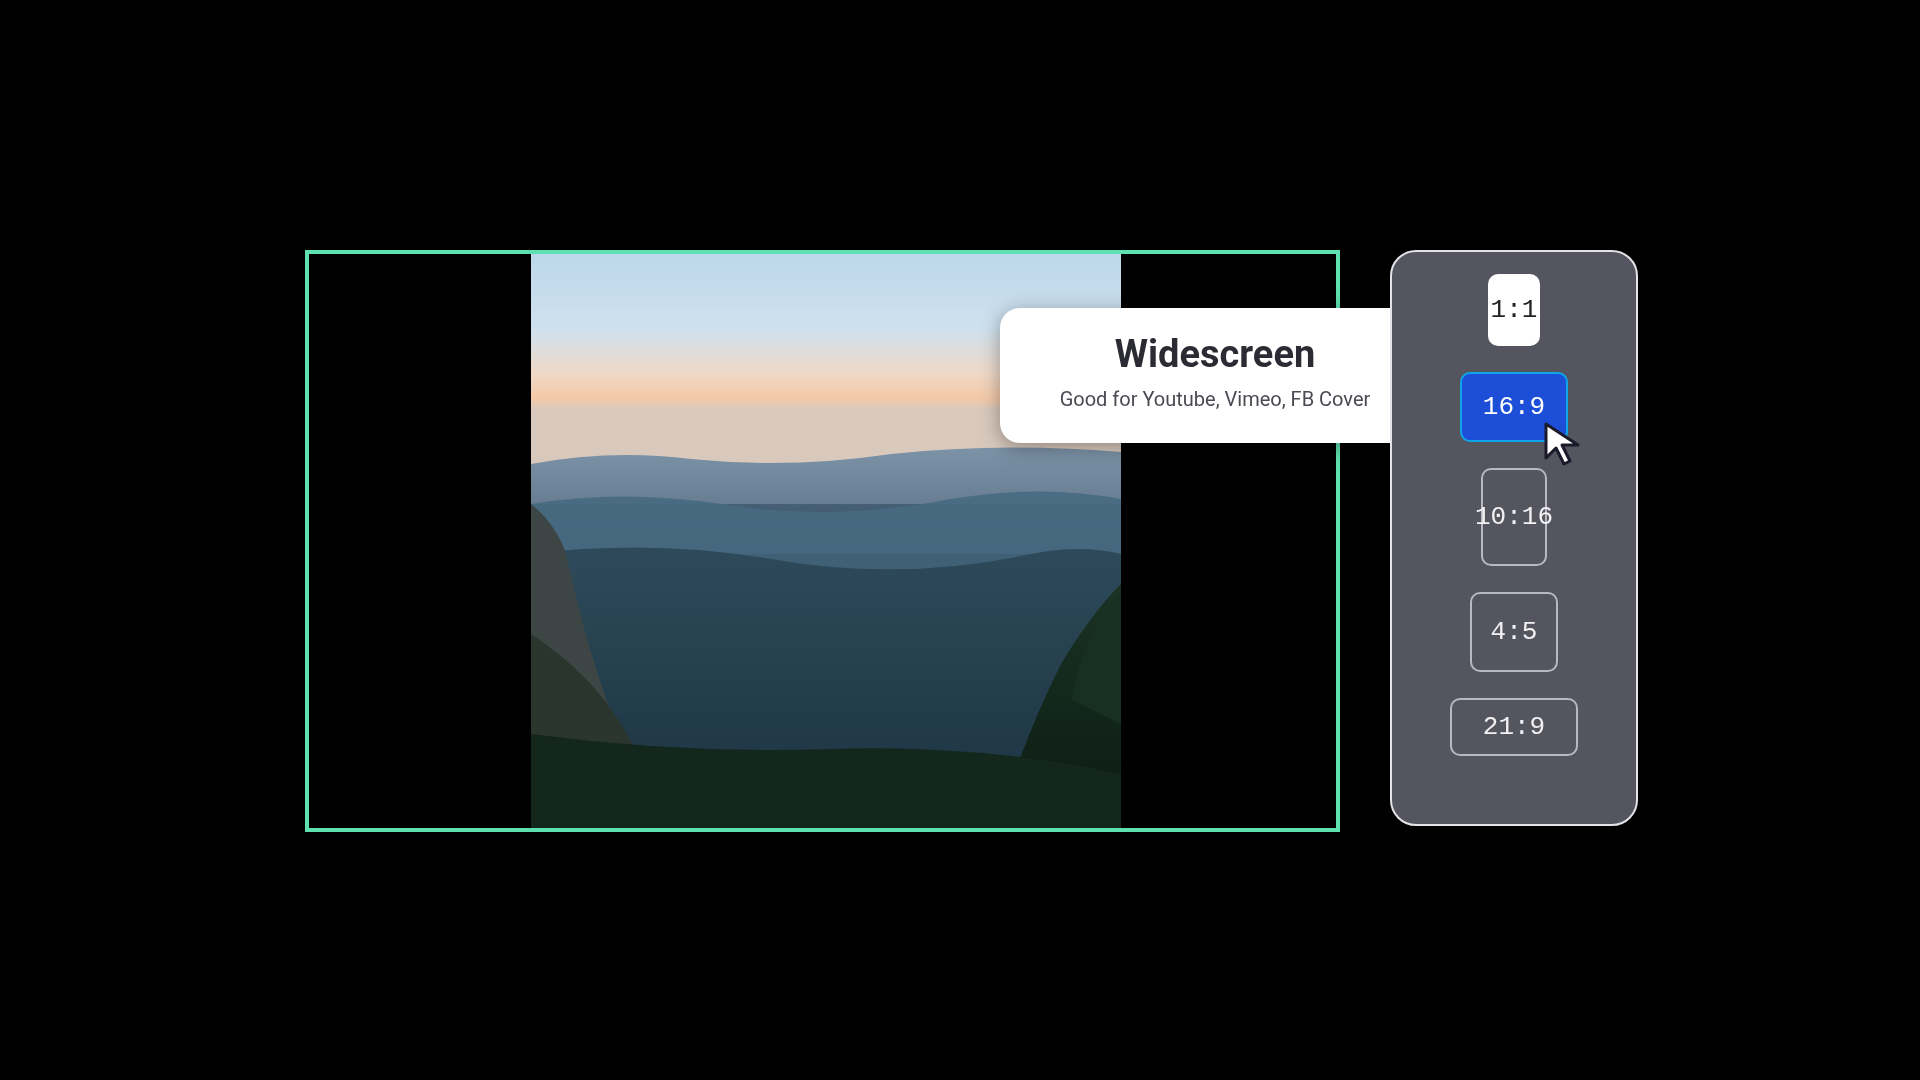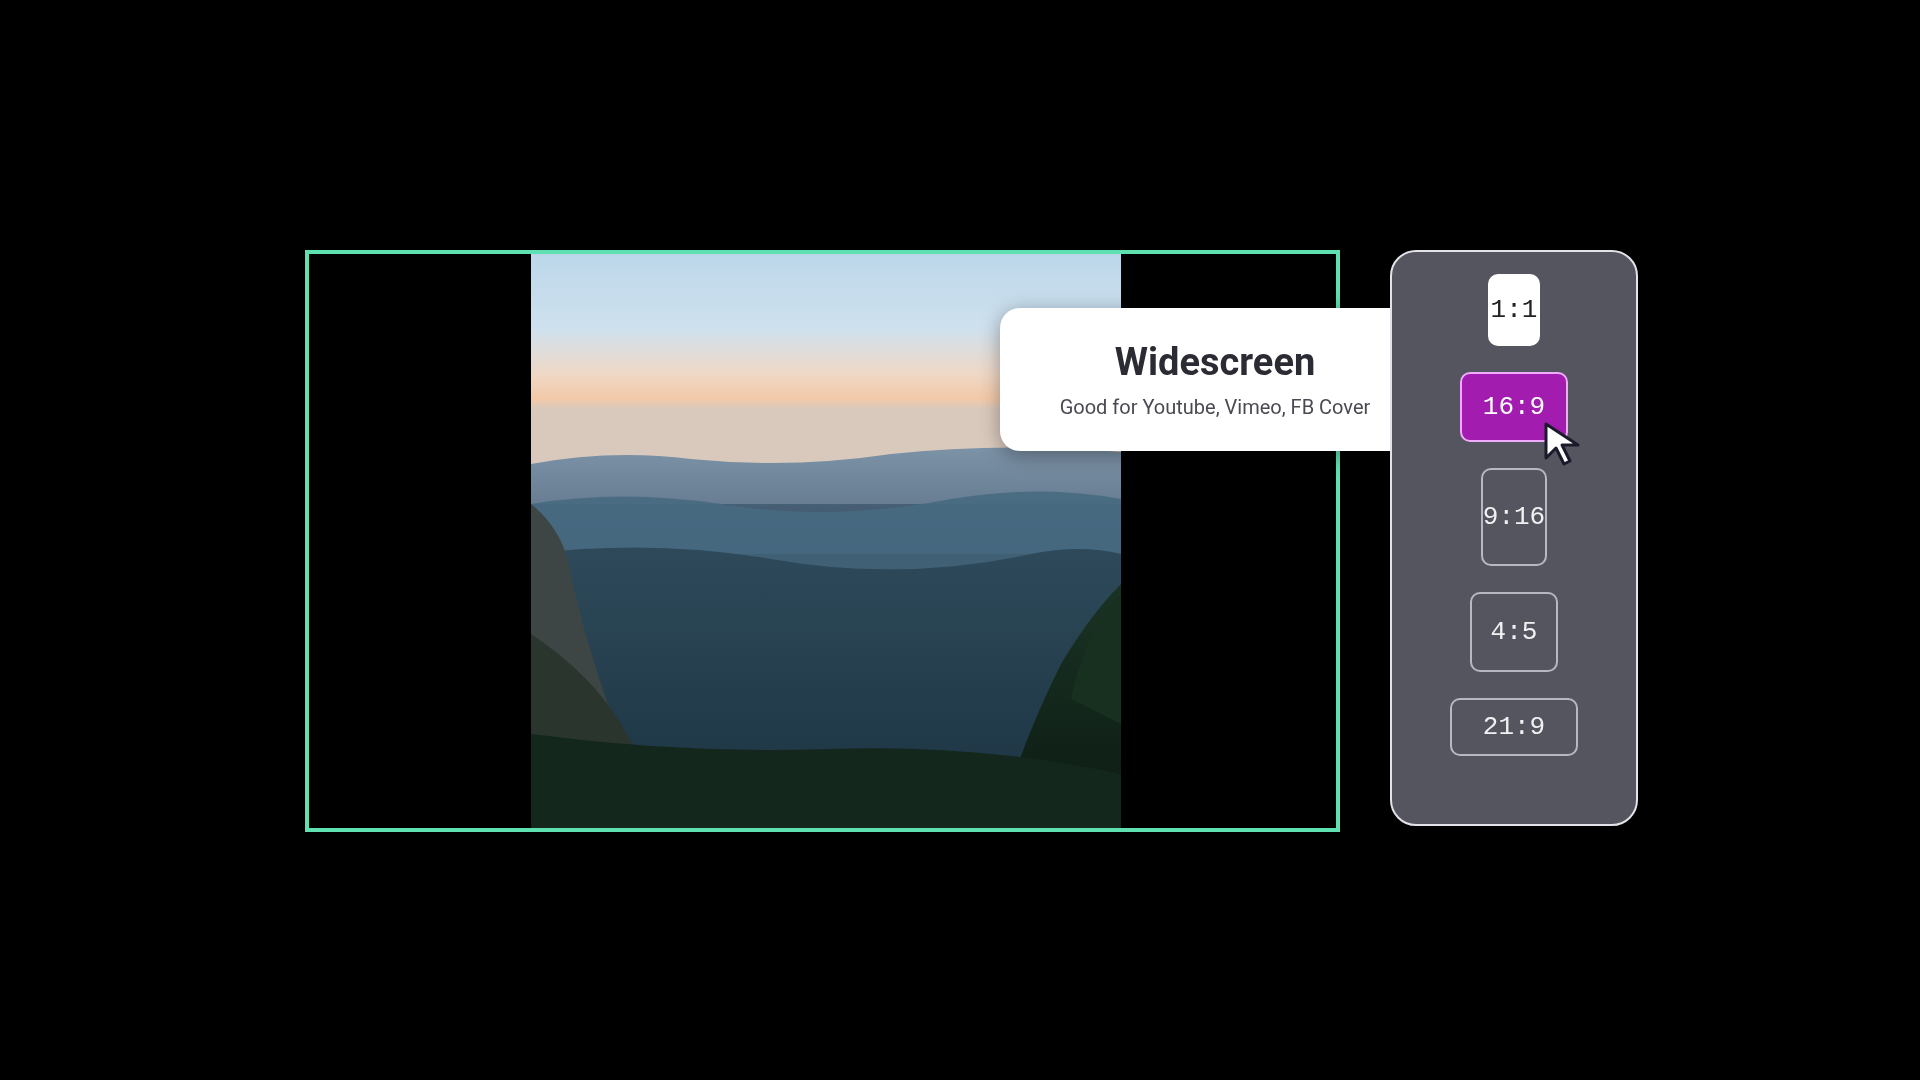--- a/index.html
+++ b/index.html
@@ -61,40 +61,40 @@
     align-items: center;
     justify-content: center;
     cursor: pointer;
   }
   .ratio-btn.current {
     background: #ffffff;
     color: #222;
     border: none;
   }
   .ratio-btn.selected {
-    background: #a21caf;
-    border: 2px solid #f0abfc;
+    background: #1d4ed8;
+    border: 2px solid #0ea5e9;
     color: #fff;
   }
 
   .r-1-1  { width: 52px;  height: 72px; }
   .r-16-9 { width: 108px; height: 70px; }
   .r-9-16 { width: 66px;  height: 98px; }
   .r-4-5  { width: 88px;  height: 80px; }
   .r-21-9 { width: 128px; height: 58px; text-align: right; }
 
   
   .tooltip {
     position: absolute;
     left: 1000px;
     top: 308px;
     width: 430px;
     background: #ffffff;
     border-radius: 20px;
-    padding: 32px 34px 30px 34px;
+    padding: 24px 34px 30px 34px;
     text-align: center;
     box-shadow: 0 4px 20px rgba(0,0,0,.35);
   }
   .tooltip::after {
     content: "";
     position: absolute;
     right: -22px;
     top: 72px;
     width: 0; height: 0;
     border-top: 18px solid transparent;
@@ -171,21 +171,21 @@
   </div>
 
   <div class="ratio-panel">
     <div class="ratio-btn r-1-1 current">
       <span>1:1</span>
     </div>
     <div class="ratio-btn r-16-9 selected">
       <span>16:9</span>
     </div>
     <div class="ratio-btn r-9-16">
-      <span>9:16</span>
+      <span>10:16</span>
     </div>
     <div class="ratio-btn r-4-5">
       <span>4:5</span>
     </div>
     <div class="ratio-btn r-21-9">
       <span>21:9</span>
     </div>
   </div>
 
   <div class="cursor">

